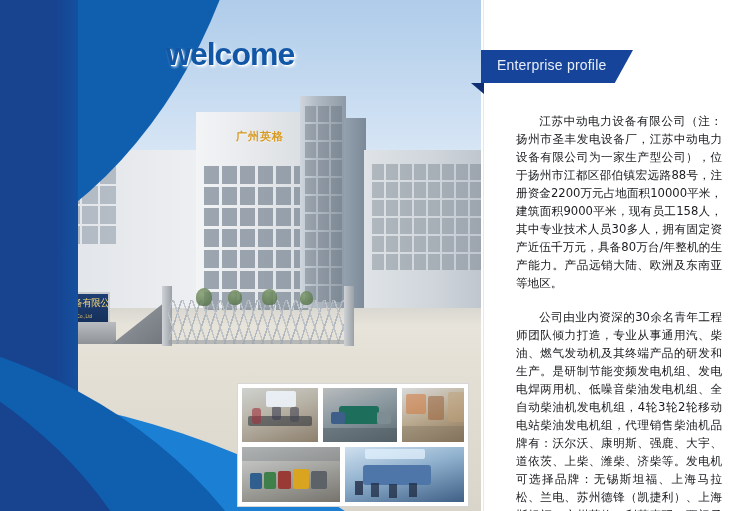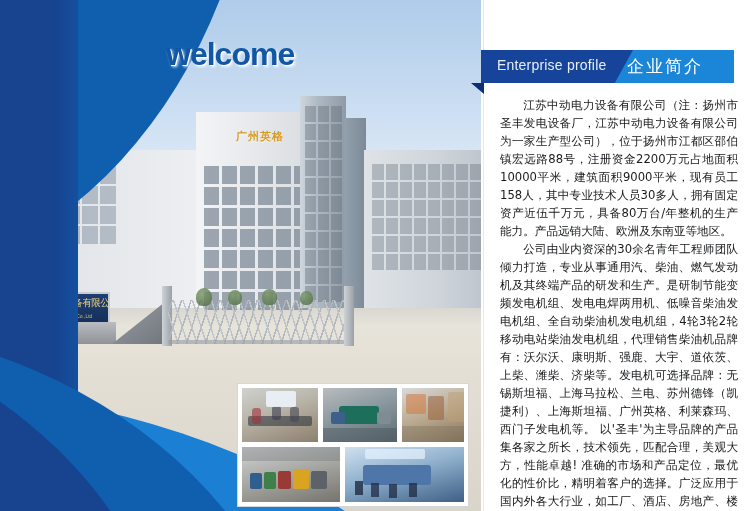--- a/index.html
+++ b/index.html
@@ -223,21 +223,21 @@
     font-size:17px; color:#ffffff; letter-spacing:2px;
     font-family:"DejaVu Sans",sans-serif;
   }
 
   .body-text{
     position:absolute; left:16px; top:96px; width:238px;
     font-family:"DejaVu Sans",sans-serif;
     font-size:11.6px; line-height:18px; color:#16181b;
     text-align:justify; text-justify:inter-ideograph;
   }
-  .body-text p{ margin:0; text-indent:2em; }
+  .body-text p{ margin:16px; text-indent:2em; }
 </style>
 </head>
 <body>
 
 <div class="page">
 
   <div class="hero">
 
     <div class="sky"></div>
     <div class="ground"></div>
@@ -498,23 +498,20 @@
         <div class="dark" style="left:64px;top:36px;width:8px;height:14px;background:rgba(25,35,60,.7);"></div>
         <div class="blob" style="left:20px;top:2px;width:60px;height:10px;background:rgba(226,240,252,.75);"></div>
       </div>
     </div>
   </div>
 
   <div class="right">
     <div class="right-inner">
 
       <div class="hdr">
-        <div class="hdr-cn">
-          <span>企业简介</span>
-        </div>
         <div class="hdr-en">
           <span>Enterprise profile</span>
         </div>
         <div class="hdr-notch"></div>
       </div>
 
       <div class="body-text">
         <p>江苏中动电力设备有限公司（注：扬州市圣丰发电设备厂，江苏中动电力设备有限公司为一家生产型公司），位于扬州市江都区邵伯镇宏远路88号，注册资金2200万元占地面积10000平米，建筑面积9000平米，现有员工158人，其中专业技术人员30多人，拥有固定资产近伍千万元，具备80万台/年整机的生产能力。产品远销大陆、欧洲及东南亚等地区。</p>
         <p>公司由业内资深的30余名青年工程师团队倾力打造，专业从事通用汽、柴油、燃气发动机及其终端产品的研发和生产。是研制节能变频发电机组、发电电焊两用机、低噪音柴油发电机组、全自动柴油机发电机组，4轮3轮2轮移动电站柴油发电机组，代理销售柴油机品牌有：沃尔沃、康明斯、强鹿、大宇、道依茨、上柴、潍柴、济柴等。发电机可选择品牌：无锡斯坦福、上海马拉松、兰电、苏州德锋（凯捷利）、上海斯坦福、广州英格、利莱森玛、西门子发电机等。 以'圣丰'为主导品牌的产品集各家之所长，技术领先，匹配合理，美观大方，性能卓越! 准确的市场和产品定位，最优化的性价比，精明着客户的选择。广泛应用于国内外各大行业，如工厂、酒店、房地产、楼宇、铁路、石油、矿山、电信系统等。</p>
       </div>

